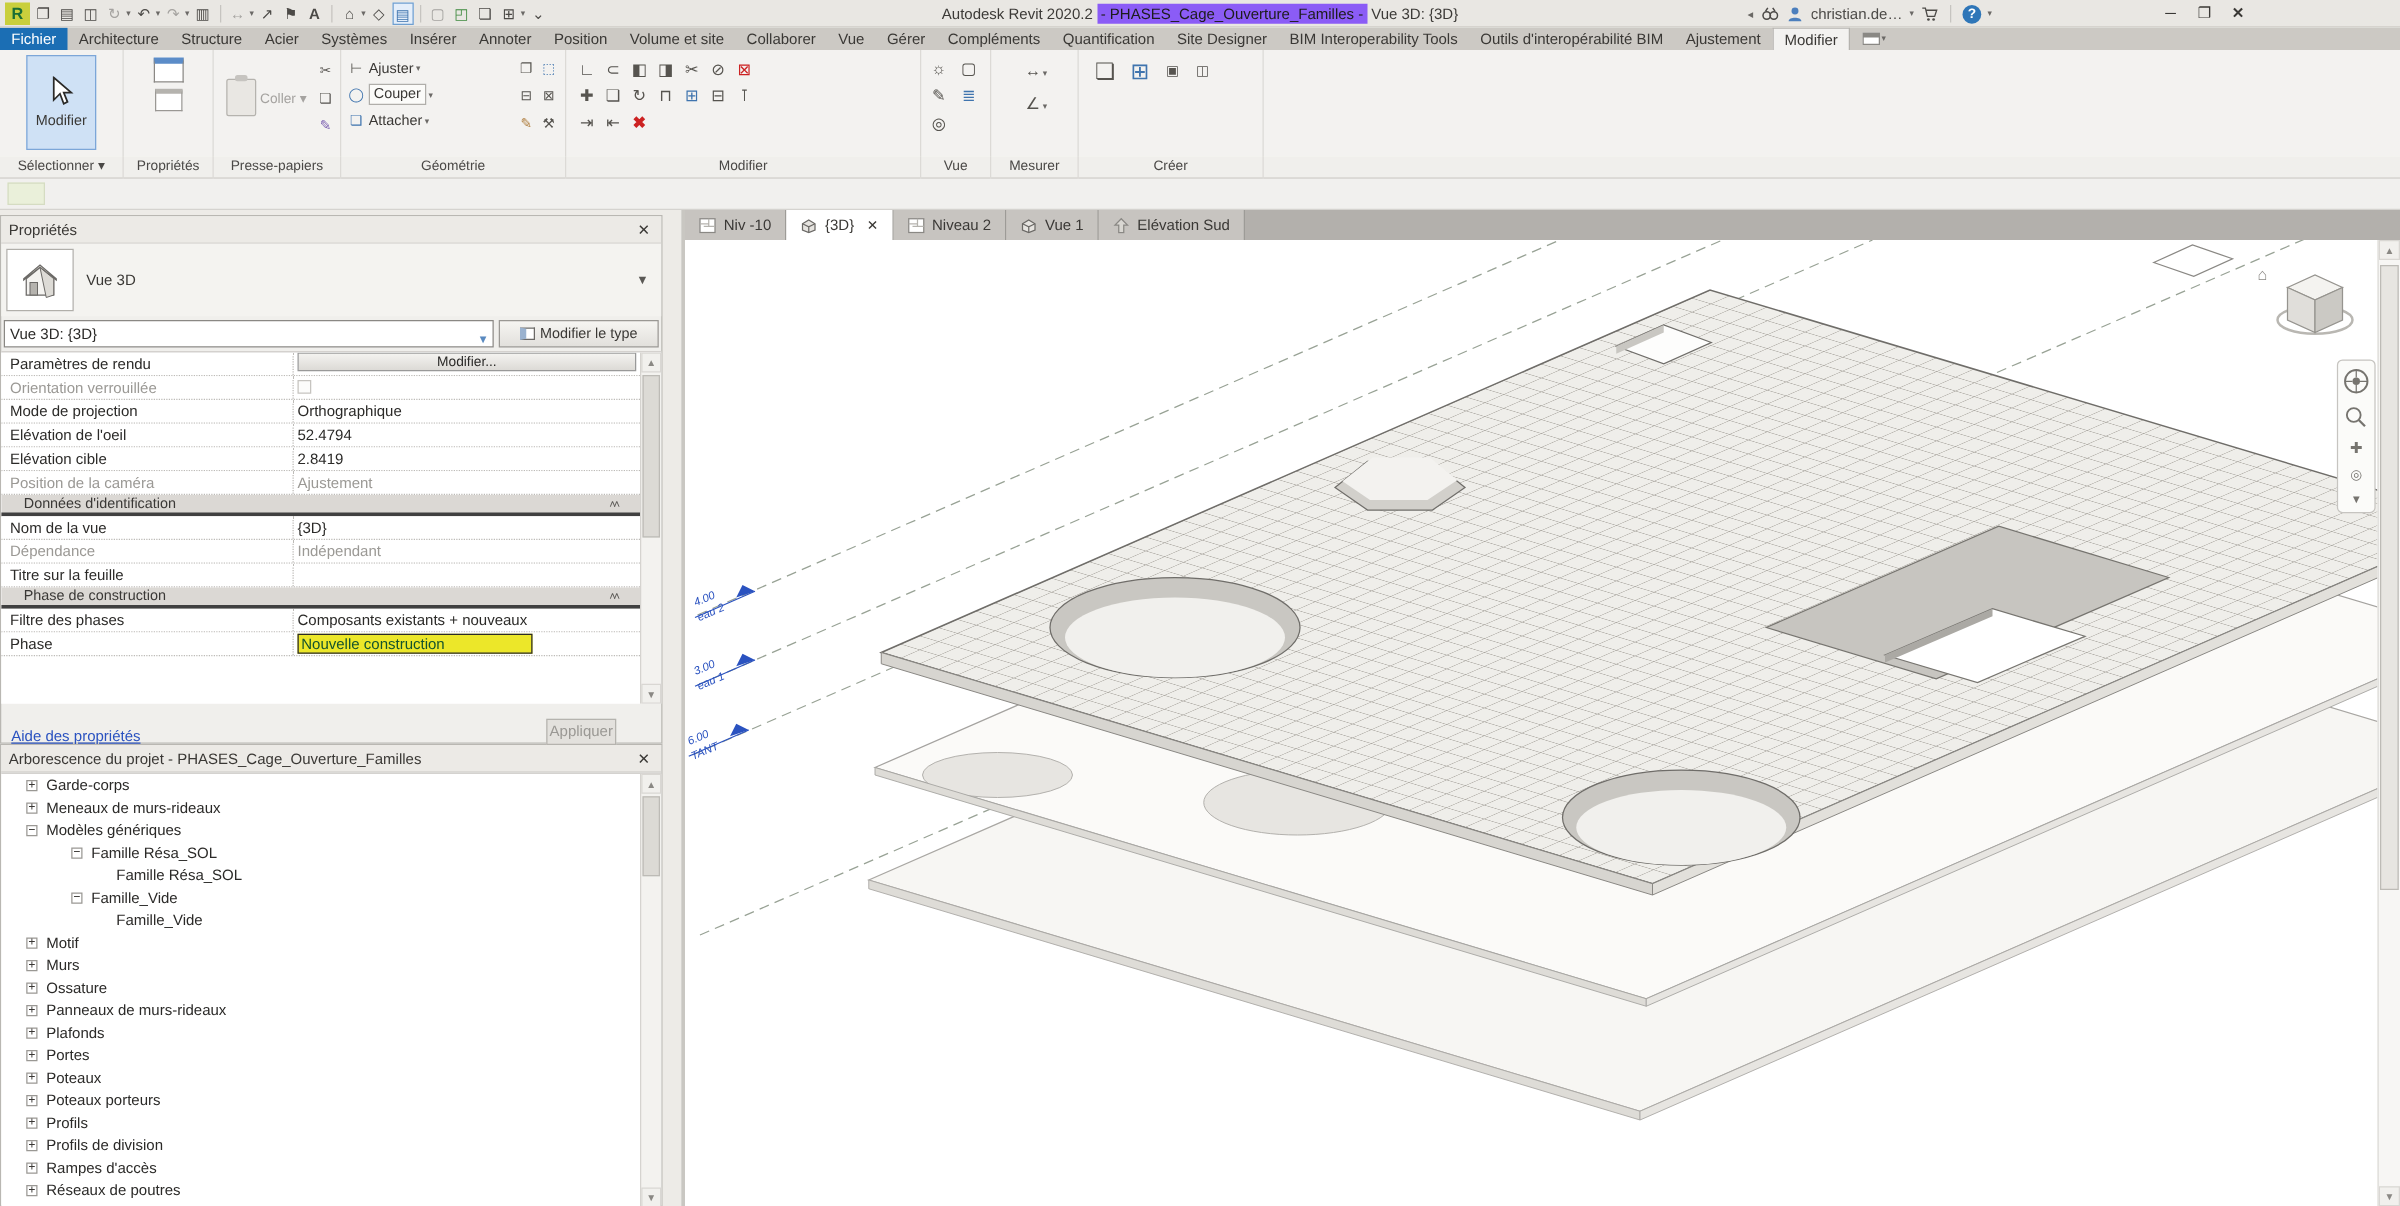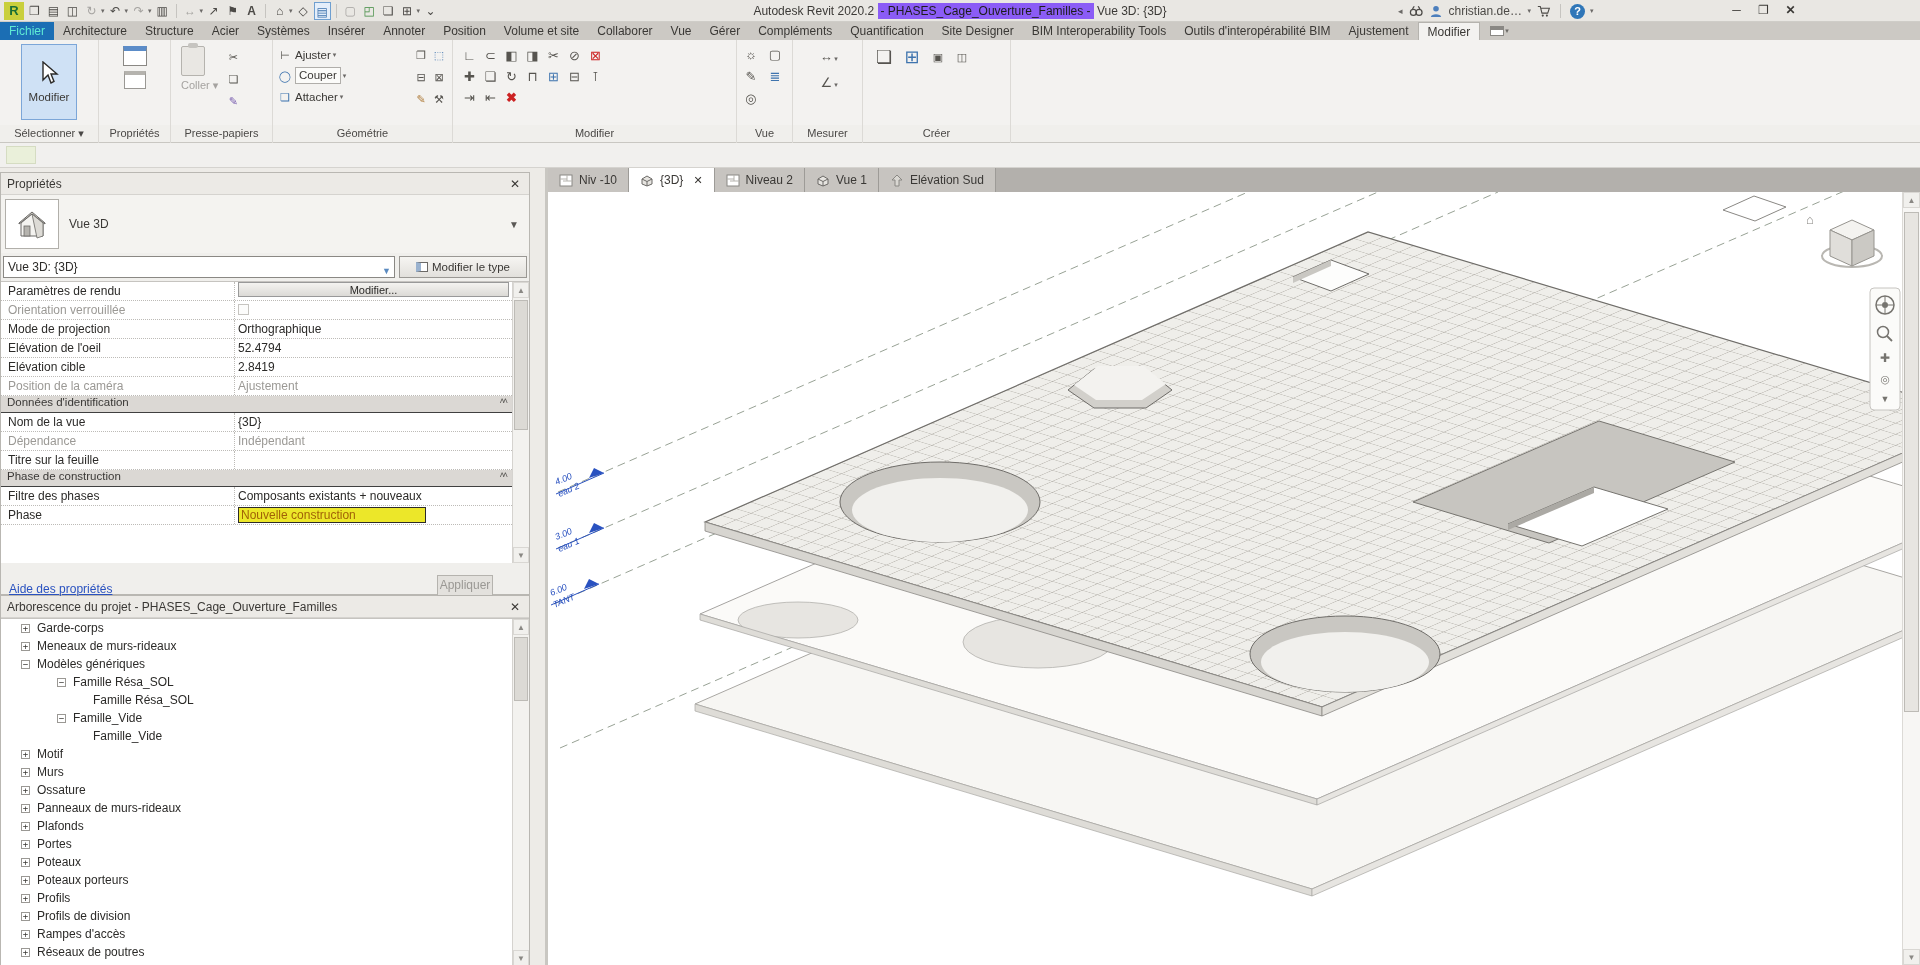--- a/index.html
+++ b/index.html
@@ -21,21 +21,21 @@
 .title-hl{background:#8b5cf6;color:#1c1c1a;padding:1px 3px}
 .infocenter{position:absolute;left:1398px;top:0;height:22px;display:flex;align-items:center;gap:6px;color:#4c4a47}
 .ic-name{max-width:74px;overflow:hidden;text-overflow:ellipsis;white-space:nowrap}
 .helpc{width:15px;height:15px;border-radius:50%;background:#2f76b8;color:#fff;font-weight:bold;text-align:center;line-height:15px;font-size:11px}
 .winbtns{position:absolute;left:1723px;top:0;height:22px;display:flex}
 .winbtn{width:27px;height:22px;text-align:center;line-height:20px;color:#3a3835;font-size:12px}
 
 
 .ribbontabs{height:18px;background:#ccc9c4;display:flex;align-items:stretch;padding-left:0;font-size:12px}
 .rtab{padding:0 9px;line-height:18px;color:#3a3835;white-space:nowrap}
-.rtab.fichier{background:#1b6eb4;color:#5eead4}
+.rtab.fichier{background:#1b6eb4;color:#ffffff}
 .rtab.active{background:#f3f2f0;border:1px solid #b5b3ae;border-bottom:none}
 .paneltoggle{margin-left:10px;display:flex;align-items:center;gap:2px;color:#5a5855}
 .ptog-box{width:14px;height:10px;border:1px solid #8a8884;background:#fff;border-top:4px solid #8a8884}
 
 
 .ribbon{height:85px;background:#f3f2f0;display:flex}
 .plabels{height:18px;background:#f0efec;border-bottom:1px solid #c9c7c2;display:flex}
 .rpanel{height:85px;border-right:1px solid #dcdad6;position:relative;flex:none}
 .plcell{height:18px;border-right:1px solid #dcdad6;text-align:center;line-height:17px;font-size:11px;color:#4a4846;flex:none;overflow:hidden;white-space:nowrap}
 .bigbtn{width:56px;height:76px;margin:4px auto 0;display:flex;flex-direction:column;align-items:center;justify-content:center;gap:4px;font-size:11.5px;color:#3a3835}
@@ -77,23 +77,23 @@
 .vcombo .cchev{position:absolute;right:3px;top:4px;font-size:9px;color:#5a8ac0}
 .edittype{height:22px;flex:1;border:1px solid #9a9894;background:linear-gradient(#f6f5f2,#e2e0dc);display:flex;align-items:center;justify-content:center;gap:4px;font-size:11.5px;color:#3a3835}
 .et-ico{width:12px;height:10px;border:1px solid #6b6966;background:#fff;border-left:5px solid #9ab2cf}
 .ptable{height:282px;background:#fff;border-top:1px solid #c6c4c0;position:relative;padding-right:17px;overflow:hidden}
 .prow{display:flex;height:19px;align-items:center;border-bottom:1px dotted #bdbbb7;background:#fff}
 .plab{width:234px;padding-left:7px;border-right:1px dotted #bdbbb7;height:100%;line-height:18px;white-space:nowrap;overflow:hidden;color:#2b2a28}
 .pval{flex:1;padding:0 3px;height:100%;line-height:18px;white-space:nowrap;overflow:hidden;color:#2b2a28}
 .dis .plab,.dis .pval{color:#9b9995}
 .cellbtn{display:block;width:100%;height:15px;font-size:11px;font-family:inherit;background:linear-gradient(#f4f3f0,#dcdad6);border:1px solid #999;color:#2b2a28}
 .pcheck{width:11px;height:11px;border:1px solid #c6c4c0;background:#fcfcfb;display:inline-block;margin-top:3px}
-.psec{height:17px;background:#dbd8d4;display:flex;align-items:flex-start;padding:0 6px;color:#3a3836;border-bottom:1px solid #404040;font-size:11.5px}
+.psec{height:17px;background:#dbd8d4;display:flex;align-items:center;padding:0 18px;color:#3a3836;border-bottom:3px solid #404040;font-size:11.5px}
 .chev2{margin-left:auto;color:#5a5855;font-size:9px;letter-spacing:-2px}
-.hlval{background:#ece729;border:1px solid #2b2a28;height:16px;line-height:14px;padding:0 2px;color:#a16207;min-width:188px;display:inline-block}
+.hlval{background:#ece729;border:1px solid #2b2a28;height:16px;line-height:14px;padding:0 2px;color:#14532d;min-width:188px;display:inline-block}
 .palfoot{height:33px;display:flex;align-items:flex-end;padding:0 8px}
 .helplink{color:#2a52c0;text-decoration:underline}
 .applybtn{margin-left:auto;margin-right:28px;width:56px;height:21px;background:#e3e1dd;border:1px solid #b5b3ae;color:#9a9894;text-align:center;line-height:19px}
 
 
 .vsb{position:absolute;top:0;right:0;width:17px;bottom:0;background:#f3f2ef;border-left:1px solid #d5d3cf}
 .sbtn{height:16px;text-align:center;line-height:15px;font-size:8px;color:#8a8884;background:#f1f0ed;border:1px solid #d9d7d3}
 .sbtn.bot{position:absolute;bottom:0;left:0;right:0}
 .sthumb{position:absolute;left:1px;right:1px;background:#dcdad5;border:1px solid #bdbbb6}
 
@@ -227,21 +227,21 @@
 
   <div class="rpanel" style="width:72px">
     <div style="display:flex;flex-direction:column;align-items:center;padding-top:6px">
       <span class="miniwin"></span>
       <span class="miniwin2"></span>
     </div>
   </div>
 
   <div class="rpanel" style="width:102px">
     <div style="display:flex;gap:8px;padding:6px 0 0 10px">
-      <div style="display:flex;flex-direction:column;gap:3px">
+      <div style="display:flex;align-items:center;gap:3px">
         <span class="clipb"></span>
         <span class="gr" style="font-size:11px"><span>Coller</span> ▾</span>
       </div>
       <div style="display:flex;flex-direction:column;gap:4px;padding-top:2px">
         <span class="tool sm gr">✂</span>
         <span class="tool sm gr">❏</span>
         <span class="tool sm" style="color:#7a5fb0">✎</span>
       </div>
     </div>
   </div>

